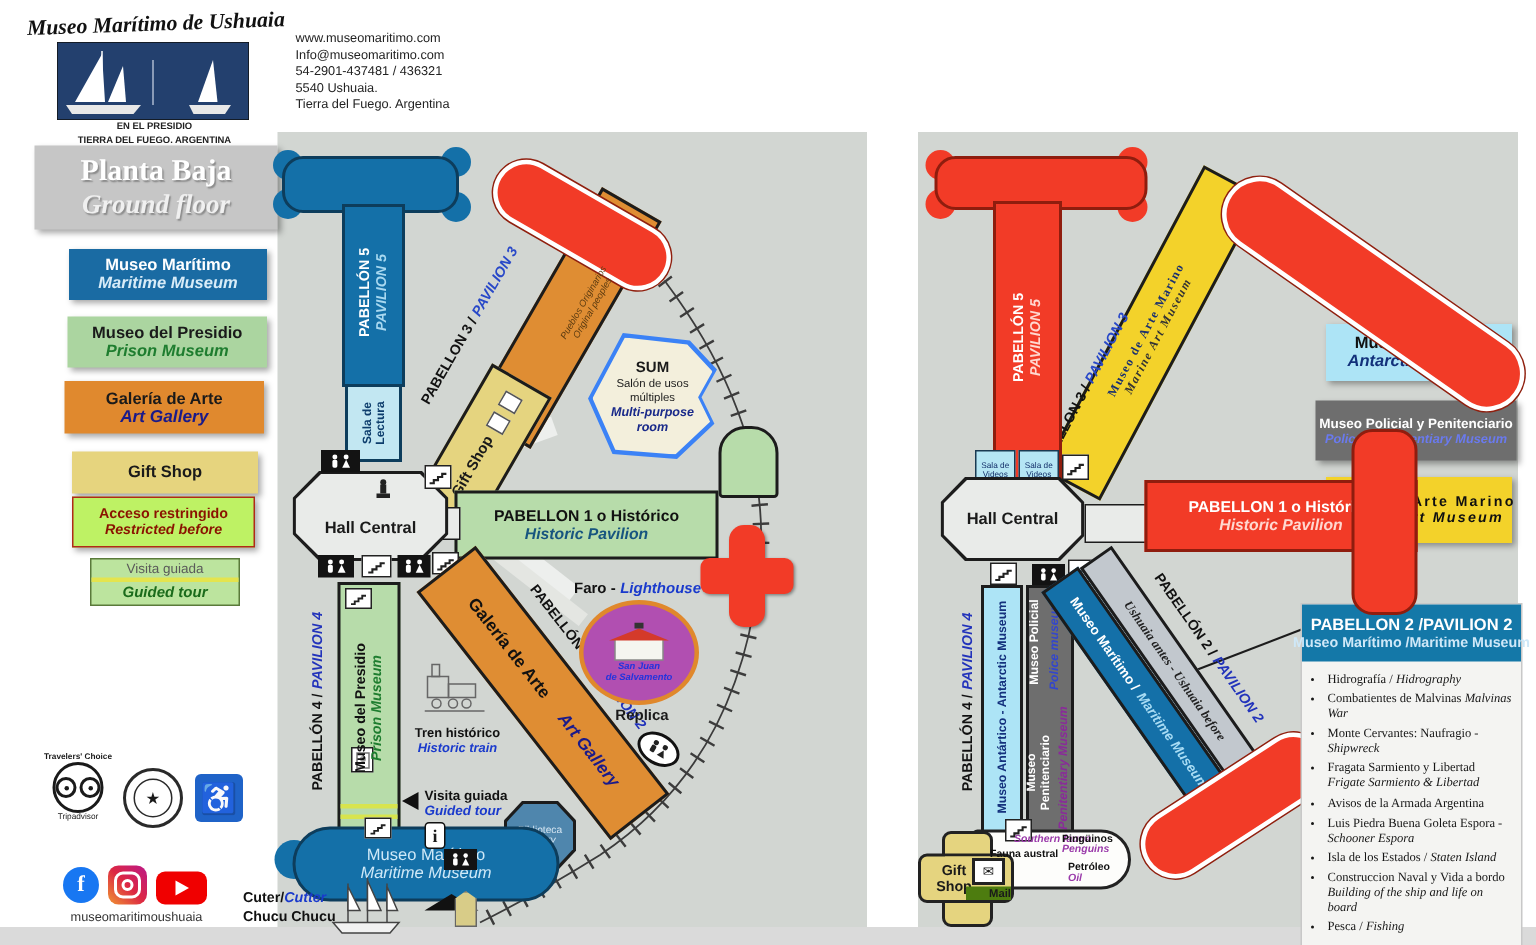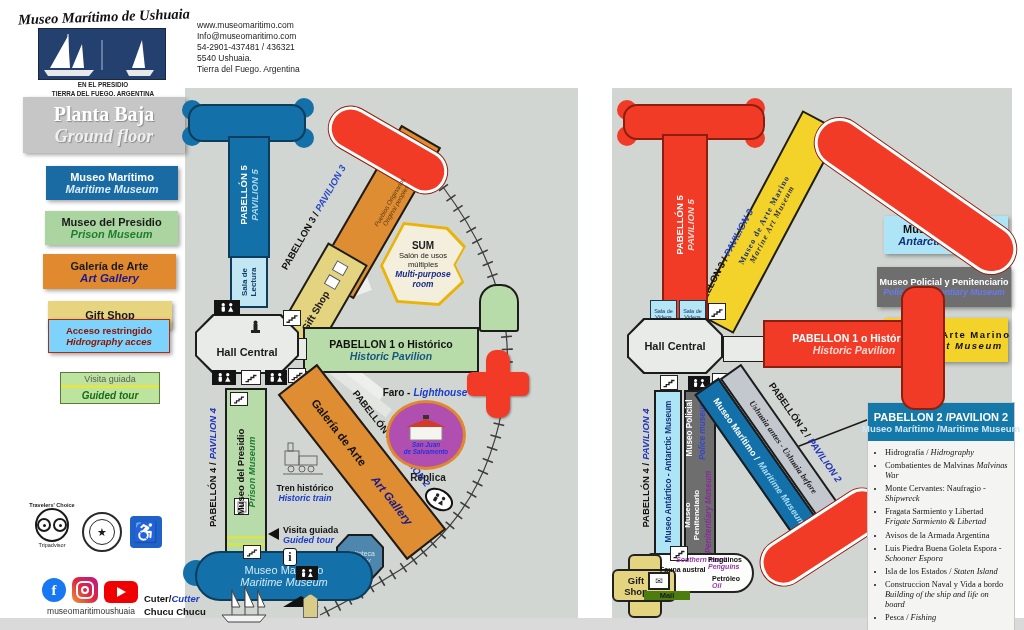--- a/index.html
+++ b/index.html
@@ -71,23 +71,23 @@
     <span class="b" style="font-size:11px;color:#1a1a1a">Museo del Presidio</span>
     <span class="b i" style="font-size:11px;color:#1e7d2f">Prison Museum</span>
   </div>
   <div class="abs legend-box" style="left:43px;top:254px;width:133px;height:35px;background:#e0892e">
     <span class="b" style="font-size:11px;color:#1a1a1a">Galería de Arte</span>
     <span class="b i" style="font-size:11.5px;color:#1a1a8a">Art Gallery</span>
   </div>
   <div class="abs legend-box" style="left:48px;top:301px;width:124px;height:28px;background:#e6d47e">
     <span class="b" style="font-size:11px;color:#1a1a1a">Gift Shop</span>
   </div>
-  <div class="abs legend-box" style="left:48px;top:319px;width:122px;height:34px;background:#7dd3fc;border:1px solid #b02a18">
+  <div class="abs legend-box" style="left:48px;top:331px;width:122px;height:34px;background:#bef264;border:1px solid #b02a18">
     <span class="b" style="font-size:9.5px;color:#8a1200">Acceso restringido</span>
-    <span class="b i" style="font-size:9.5px;color:#8a1200">Hidrography acces</span>
+    <span class="b i" style="font-size:9.5px;color:#8a1200">Restricted before</span>
   </div>
   <div class="abs" style="left:60px;top:372px;width:100px;height:32px;background:#bce49e;border:1px solid #5a7a3a">
     <div class="abs" style="left:0;top:12px;width:100%;height:3px;background:#e4e44e"></div>
     <div class="abs nw" style="left:0;top:1px;width:100%;text-align:center;font-size:9px;color:#5a5a5a">Visita guiada</div>
     <div class="abs nw b i" style="left:0;top:17px;width:100%;text-align:center;font-size:10px;color:#1b6b1b">Guided tour</div>
   </div>
 
   <div class="abs flexc" style="left:28px;top:502px;width:48px">
     <span class="b nw" style="font-size:5.5px">Travelers' Choice</span>
     <div style="width:30px;height:30px;border:2px solid #1a1a1a;border-radius:50%;display:flex;align-items:center;justify-content:center;gap:2px;background:#fff">
@@ -153,21 +153,21 @@
   <div class="abs flexc" style="left:184px;top:182px;width:130px;height:26px;transform:rotate(-90deg)">
     <span class="b nw" style="font-size:9.5px;color:#fff">PABELLÓN 5</span>
     <span class="b i nw" style="font-size:9.5px;color:#a8d8f0">PAVILION 5</span>
   </div>
   <div class="abs" style="left:230px;top:256px;width:38px;height:52px;background:#c2e7f2;border:2px solid #0d3d5c"></div>
   <div class="abs flexc" style="left:214px;top:271px;width:70px;height:22px;transform:rotate(-90deg)">
     <span class="b nw" style="font-size:8px;color:#0d3d6c">Sala de</span>
     <span class="b nw" style="font-size:8px;color:#0d3d6c">Lectura</span>
   </div>
 
-  <div class="abs sumpoly" style="left:380px;top:222px;width:86px;height:84px;background:#eab308">
+  <div class="abs sumpoly" style="left:392px;top:222px;width:86px;height:84px;background:#3b82f6">
     <div class="abs sumpoly flexc" style="left:3px;top:3px;width:80px;height:78px;background:#f3efdc">
       <span class="b" style="font-size:10px">SUM</span>
       <span class="nw" style="font-size:7.6px">Salón de usos</span>
       <span class="nw" style="font-size:7.6px">múltiples</span>
       <span class="b i nw" style="font-size:8.4px;color:#1a2a8a">Multi-purpose</span>
       <span class="b i nw" style="font-size:8.4px;color:#1a2a8a">room</span>
     </div>
   </div>
 
   <div class="abs" style="left:479px;top:284px;width:40px;height:48px;background:#b7dcaa;border:2px solid #1c1c1c;border-radius:18px 18px 3px 3px"></div>
@@ -328,21 +328,21 @@
   <div class="abs flexr srf b" style="left:283px;top:548px;width:14px;height:18px;background:#fff;border:1.5px solid #111;border-radius:3px;font-size:12px">i</div>
   <div class="abs wc-box" style="left:296px;top:566px;width:22px;height:14px">
     <svg width="18" height="11" viewBox="0 0 24 16">
         <circle cx="7" cy="3.5" r="2.2" fill="#fff"></circle>
         <rect x="4.8" y="6" width="4.4" height="7" rx="1.5" fill="#fff"></rect>
         <circle cx="17" cy="3.5" r="2.2" fill="#fff"></circle>
         <path d="M17 6 l3.5 7 h-7 z" fill="#fff"></path>
       </svg>
   </div>
 
-  <div class="abs" style="left:144px;top:588px;width:80px">
+  <div class="abs" style="left:162px;top:588px;width:80px">
     <div class="nw"><span class="b" style="font-size:9.5px;color:#111">Cuter/</span><span class="b i" style="font-size:9.5px;color:#1a3acc">Cutter</span></div>
     <div class="b nw" style="font-size:9.5px;color:#111">Chucu Chucu</div>
   </div>
   <div class="abs" style="left:218px;top:581px;width:54px;height:44px">
     <svg width="54" height="44" viewBox="0 0 54 44" fill="none" stroke="#444">
       <path d="M4 34 h44 l-6 7 h-32 z" fill="#f2f2f2"></path>
       <line x1="14" y1="8" x2="14" y2="34"></line>
         <line x1="27" y1="4" x2="27" y2="34"></line>
         <line x1="40" y1="8" x2="40" y2="34"></line>
       <path d="M14 10 l8 16 h-8 z" fill="#fff"></path>
@@ -472,21 +472,21 @@
   <div class="abs" style="left:612px;top:554px;width:70px;height:66px">
     <div class="abs" style="left:16px;top:0;width:34px;height:64px;background:#e5d47f;border:2px solid #222;border-radius:6px"></div>
     <div class="abs" style="left:0;top:15px;width:64px;height:33px;background:#e5d47f;border:2px solid #222;border-radius:6px"></div>
     <div class="abs" style="left:18px;top:17px;width:30px;height:29px;background:#e5d47f"></div>
     <div class="abs flexc" style="left:0;top:16px;width:48px;height:31px">
       <span class="b nw" style="font-size:9.5px">Gift</span>
       <span class="b nw" style="font-size:9.5px">Shop</span>
     </div>
   </div>
   <div class="abs flexr" style="left:648px;top:572px;width:22px;height:18px;background:#fff;border:2px solid #222;font-size:9px">✉</div>
-  <div class="abs nw b" style="left:644px;top:591px;width:46px;text-align:center;font-size:7.5px;background:#4d7c0f">Mail</div>
+  <div class="abs nw b" style="left:644px;top:591px;width:30px;text-align:right;font-size:7.5px;background:#4d7c0f">Mail</div>
   <div class="abs nw b i" style="left:676px;top:556px;font-size:7px;color:#9a3aaa">Southern fauna</div>
   <div class="abs nw b" style="left:660px;top:566px;font-size:7px;color:#111">Fauna austral</div>
   <div class="abs" style="left:708px;top:556px;width:46px">
     <div class="b nw" style="font-size:7px;color:#111">Pingüinos</div>
     <div class="b i nw" style="font-size:7px;color:#9a3aaa">Penguins</div>
   </div>
   <div class="abs" style="left:712px;top:575px;width:40px">
     <div class="b nw" style="font-size:7px;color:#111">Petróleo</div>
     <div class="b i nw" style="font-size:7px;color:#9a3aaa">Oil</div>
   </div>

